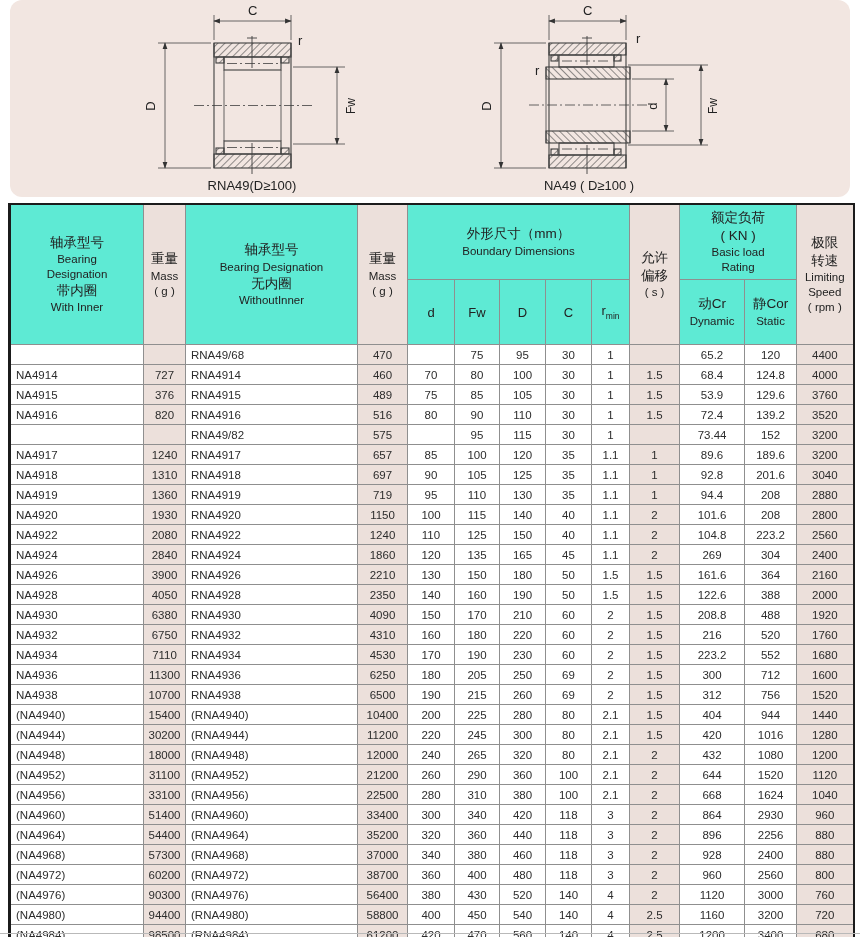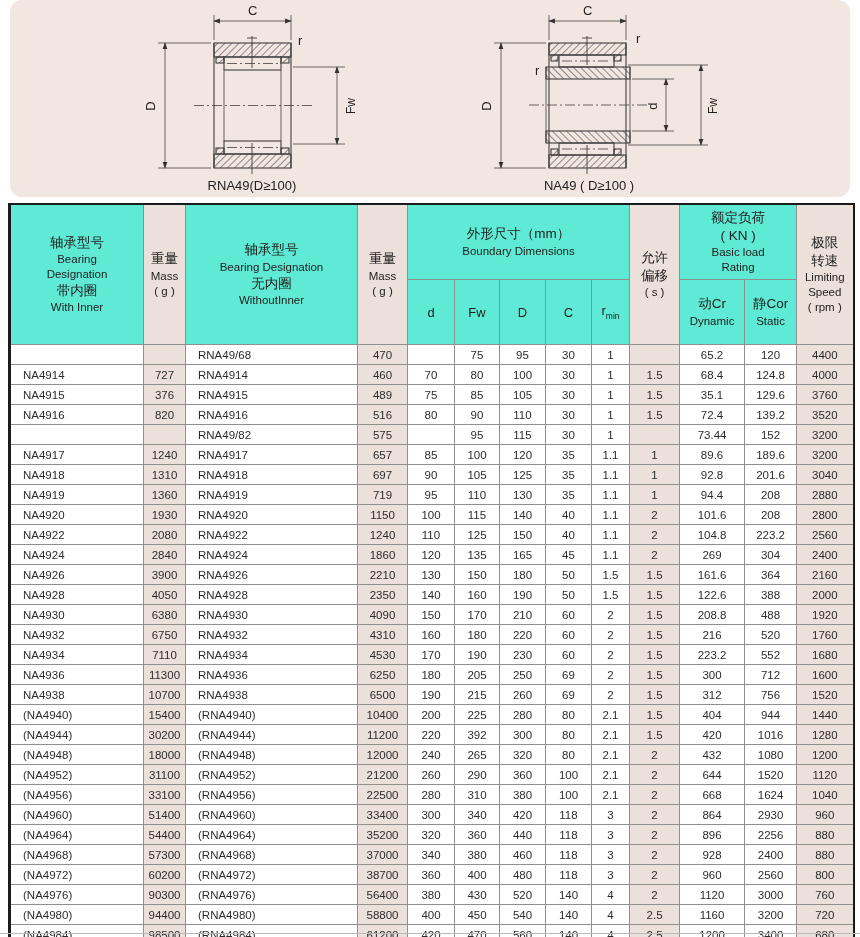--- a/index.html
+++ b/index.html
@@ -46,21 +46,21 @@
   thead tr.r2 th{height:60px;}
   thead .zh{font-size:13.5px;line-height:1.35;}
   thead .en{font-size:11.5px;line-height:1.3;}
   thead .dim{font-size:13px;}
   thead sub{font-size:8.5px;}
   .pink{background:var(--stripe) !important;}
   tbody td{
     height:19px;padding:0;text-align:center;vertical-align:middle;
     font-size:11.5px;color:var(--ink);background:#fff;
   }
-  tbody td.name{text-align:left;padding-left:12px;}
+  tbody td.name{text-align:left;padding-left:5px;}
   .bottom-rule{
     position:absolute;left:0;top:933px;width:860px;height:1px;
     background:#b9b9b9;
   }
 </style>
 </head>
 <body>
 
 <div class="page">
 
@@ -302,21 +302,21 @@
           <td class="name">NA4915</td>
           <td class="pink">376</td>
           <td class="name">RNA4915</td>
           <td class="pink">489</td>
           <td>75</td>
           <td>85</td>
           <td>105</td>
           <td>30</td>
           <td>1</td>
           <td class="pink">1.5</td>
-          <td>35.1</td>
+          <td>53.9</td>
           <td>129.6</td>
           <td class="pink">3760</td>
         </tr>
         <tr>
           <td class="name">NA4916</td>
           <td class="pink">820</td>
           <td class="name">RNA4916</td>
           <td class="pink">516</td>
           <td>80</td>
           <td>90</td>
@@ -552,21 +552,21 @@
           <td>404</td>
           <td>944</td>
           <td class="pink">1440</td>
         </tr>
         <tr>
           <td class="name">(NA4944)</td>
           <td class="pink">30200</td>
           <td class="name">(RNA4944)</td>
           <td class="pink">11200</td>
           <td>220</td>
-          <td>392</td>
+          <td>245</td>
           <td>300</td>
           <td>80</td>
           <td>2.1</td>
           <td class="pink">1.5</td>
           <td>420</td>
           <td>1016</td>
           <td class="pink">1280</td>
         </tr>
         <tr>
           <td class="name">(NA4948)</td>

